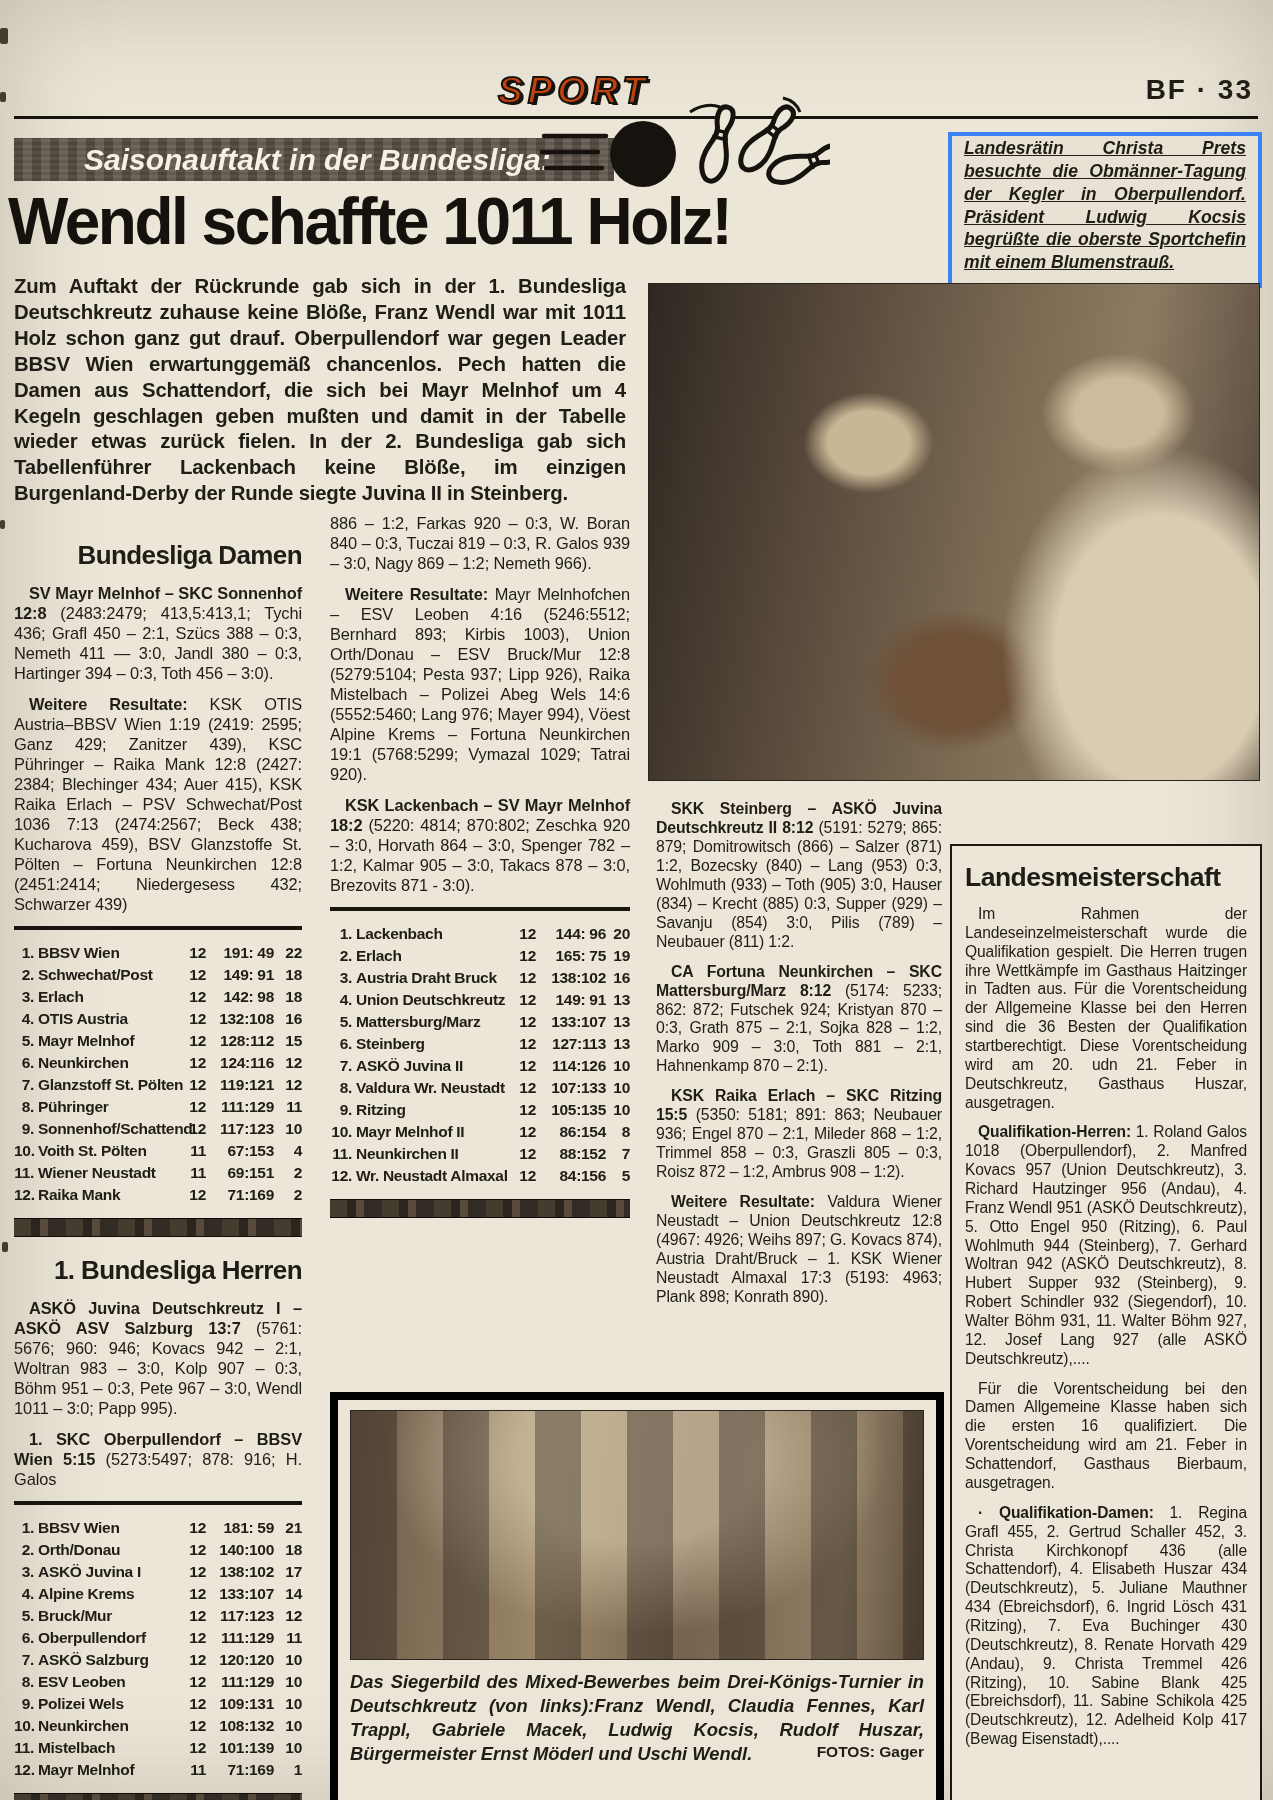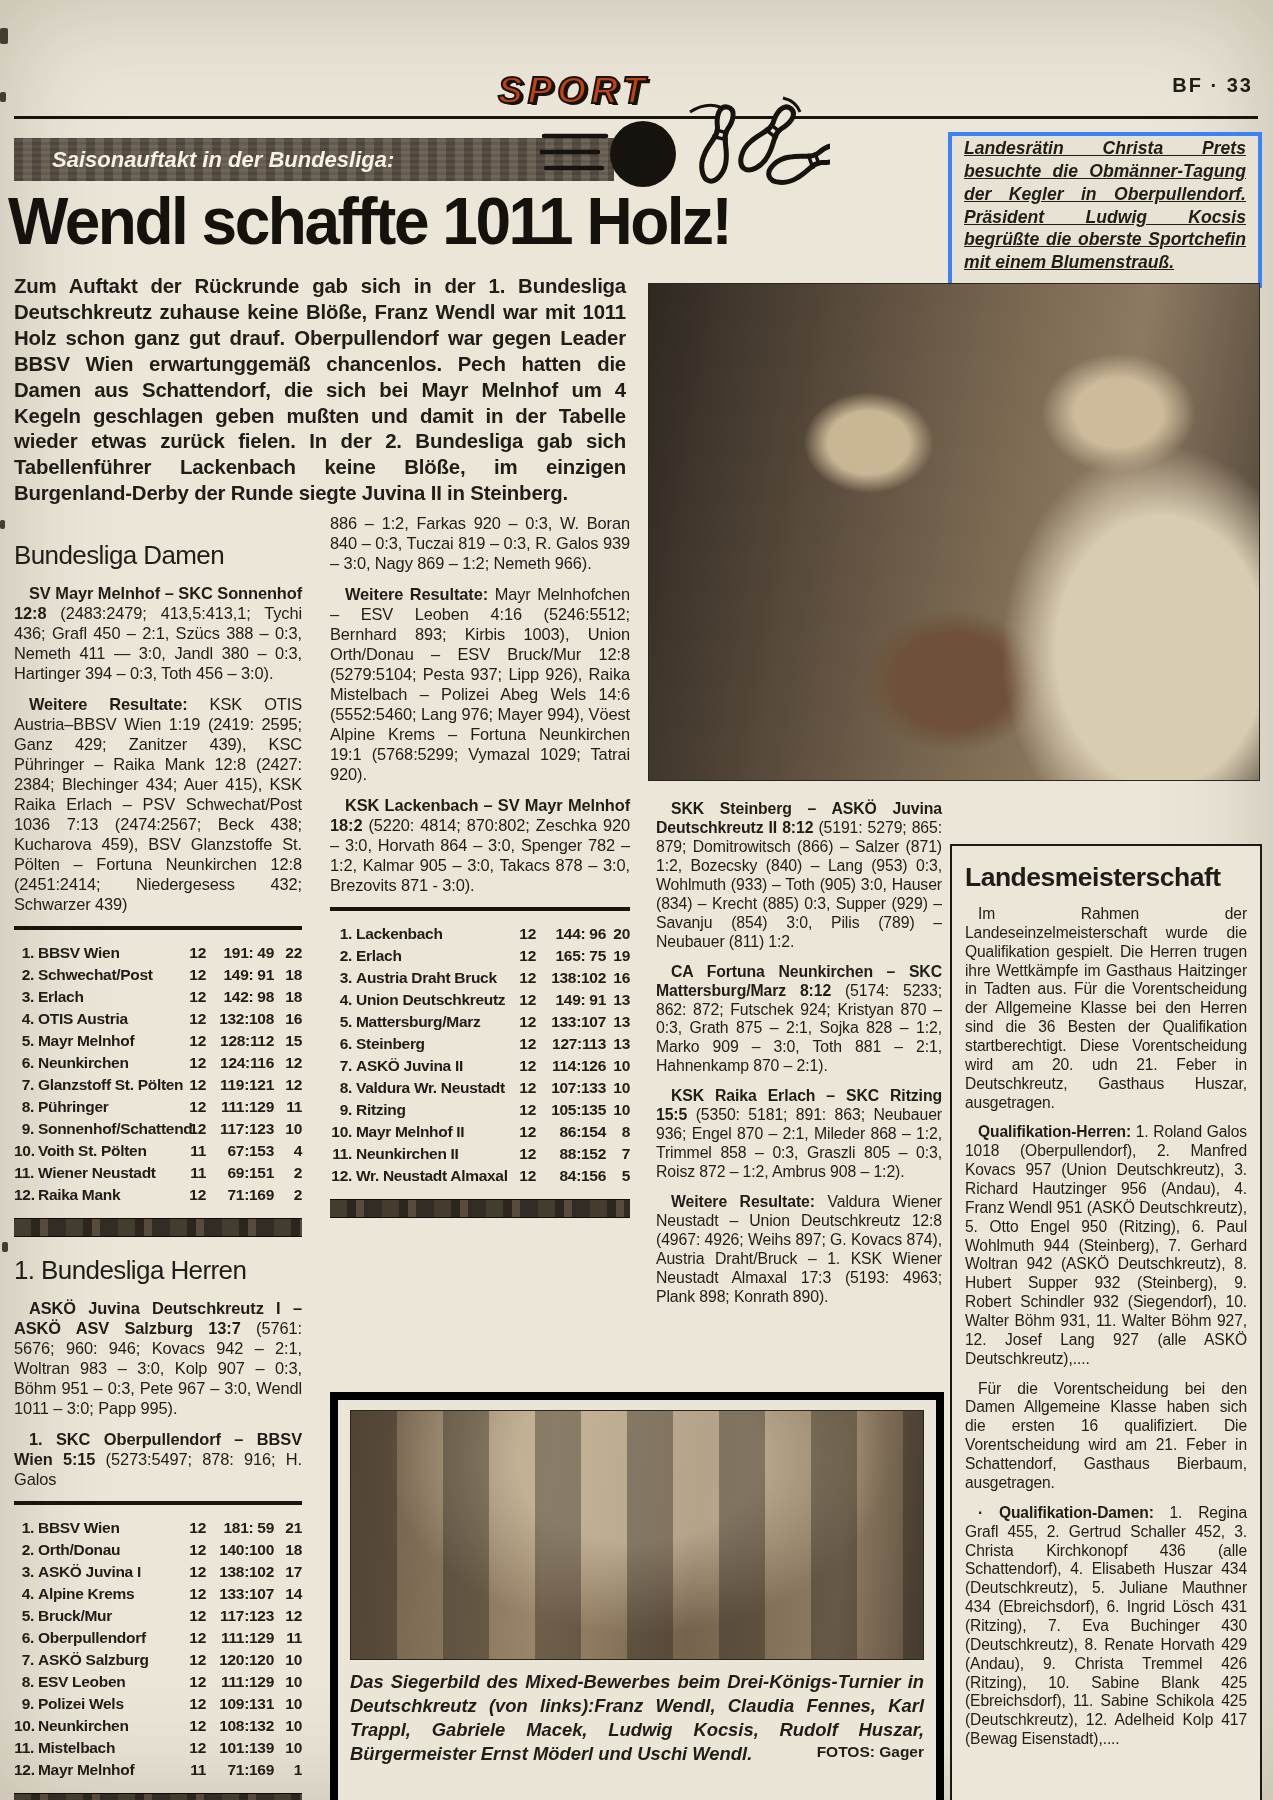--- a/index.html
+++ b/index.html
@@ -10,28 +10,28 @@
     font-family:"Liberation Sans",sans-serif;color:#201c16;
   }
   .smudge{position:absolute;background:#433c31;border-radius:2px;}
   
   .sport-logo{
     position:absolute;left:498px;top:70px;font-size:37px;font-weight:800;font-style:italic;
     letter-spacing:5px;color:#c2410c;-webkit-text-stroke:2px #16130e;
     text-shadow:3px 2px 0 #16130e;
   }
   .masthead-rule{position:absolute;left:14px;top:116px;width:1244px;height:3px;background:#17130e;}
-  .page-ref{position:absolute;right:20px;top:74px;font-size:20px;font-weight:800;letter-spacing:2px;}
+  .page-ref{position:absolute;right:20px;top:74px;font-size:28px;font-weight:800;letter-spacing:2px;}
   
   .kicker{
     position:absolute;left:14px;top:138px;width:600px;height:43px;box-sizing:border-box;
     background:#6b6157;
     background-image:repeating-linear-gradient(90deg,rgba(38,32,26,.28) 0 9px,rgba(126,115,98,.22) 9px 18px),
                      repeating-linear-gradient(0deg,rgba(0,0,0,.14) 0 3px,rgba(0,0,0,0) 3px 6px);
-    color:#f5f1e4;font-style:italic;font-weight:800;font-size:22px;line-height:43px;padding-left:38px;
+    color:#f5f1e4;font-style:italic;font-weight:800;font-size:30px;line-height:43px;padding-left:70px;
   }
   .bowling-art{position:absolute;left:540px;top:84px;width:290px;height:125px;}
   
   .side-note{
     position:absolute;left:948px;top:132px;width:314px;box-sizing:border-box;
     border:4px solid #3b82f6;background:#e7e2d3;padding:1px 12px 10px;
     font-style:italic;font-weight:700;font-size:17.6px;line-height:1.3;text-align:justify;text-decoration:underline;
   }
   .headline{
     position:absolute;left:8px;top:182px;margin:0;white-space:nowrap;
@@ -50,21 +50,21 @@
       radial-gradient(ellipse 110px 85px at 77% 26%,#cdbb9b 0 40%,rgba(0,0,0,0) 70%),
       radial-gradient(ellipse 210px 270px at 84% 74%,#d8ccb2 0 50%,rgba(0,0,0,0) 76%),
       radial-gradient(ellipse 120px 95px at 50% 80%,#6e5138 0 50%,rgba(0,0,0,0) 75%),
       linear-gradient(100deg,#2e2821 0%,#57493b 28%,#7b6952 55%,#8d7a62 72%,#4e4236 100%);
   }
   
   .col{position:absolute;top:470px;}
   .col1{left:14px;width:288px;}
   .col2{left:330px;width:300px;}
   .col3{left:656px;top:800px;width:286px;}
-  .sec{margin:18px 0 12px;font-size:26px;font-weight:400;text-align:left;letter-spacing:-0.6px;}
+  .sec{margin:18px 0 12px;font-size:26px;font-weight:700;text-align:right;letter-spacing:-0.6px;}
   .sec.first{margin-top:70px;}
   .bp{margin:0 0 11px;font-size:16.4px;line-height:1.22;text-align:justify;text-indent:15px;letter-spacing:-0.1px;}
   .bp.noind{text-indent:0;}
   .col2 .bp.cont{margin-top:43px;}
   .col3 .bp{font-size:15.8px;line-height:1.2;}
   .thin-rule{height:4px;background:#18140e;margin:12px 0 12px;}
   .thick-bar{
     height:17px;margin:12px 0 0;border-top:1px solid #0e0c09;border-bottom:1px solid #0e0c09;
     background:#3a332a;
     background-image:repeating-linear-gradient(90deg,#453c30 0 17px,#2b251e 17px 26px,#584b3b 26px 34px,#332c24 34px 52px);

